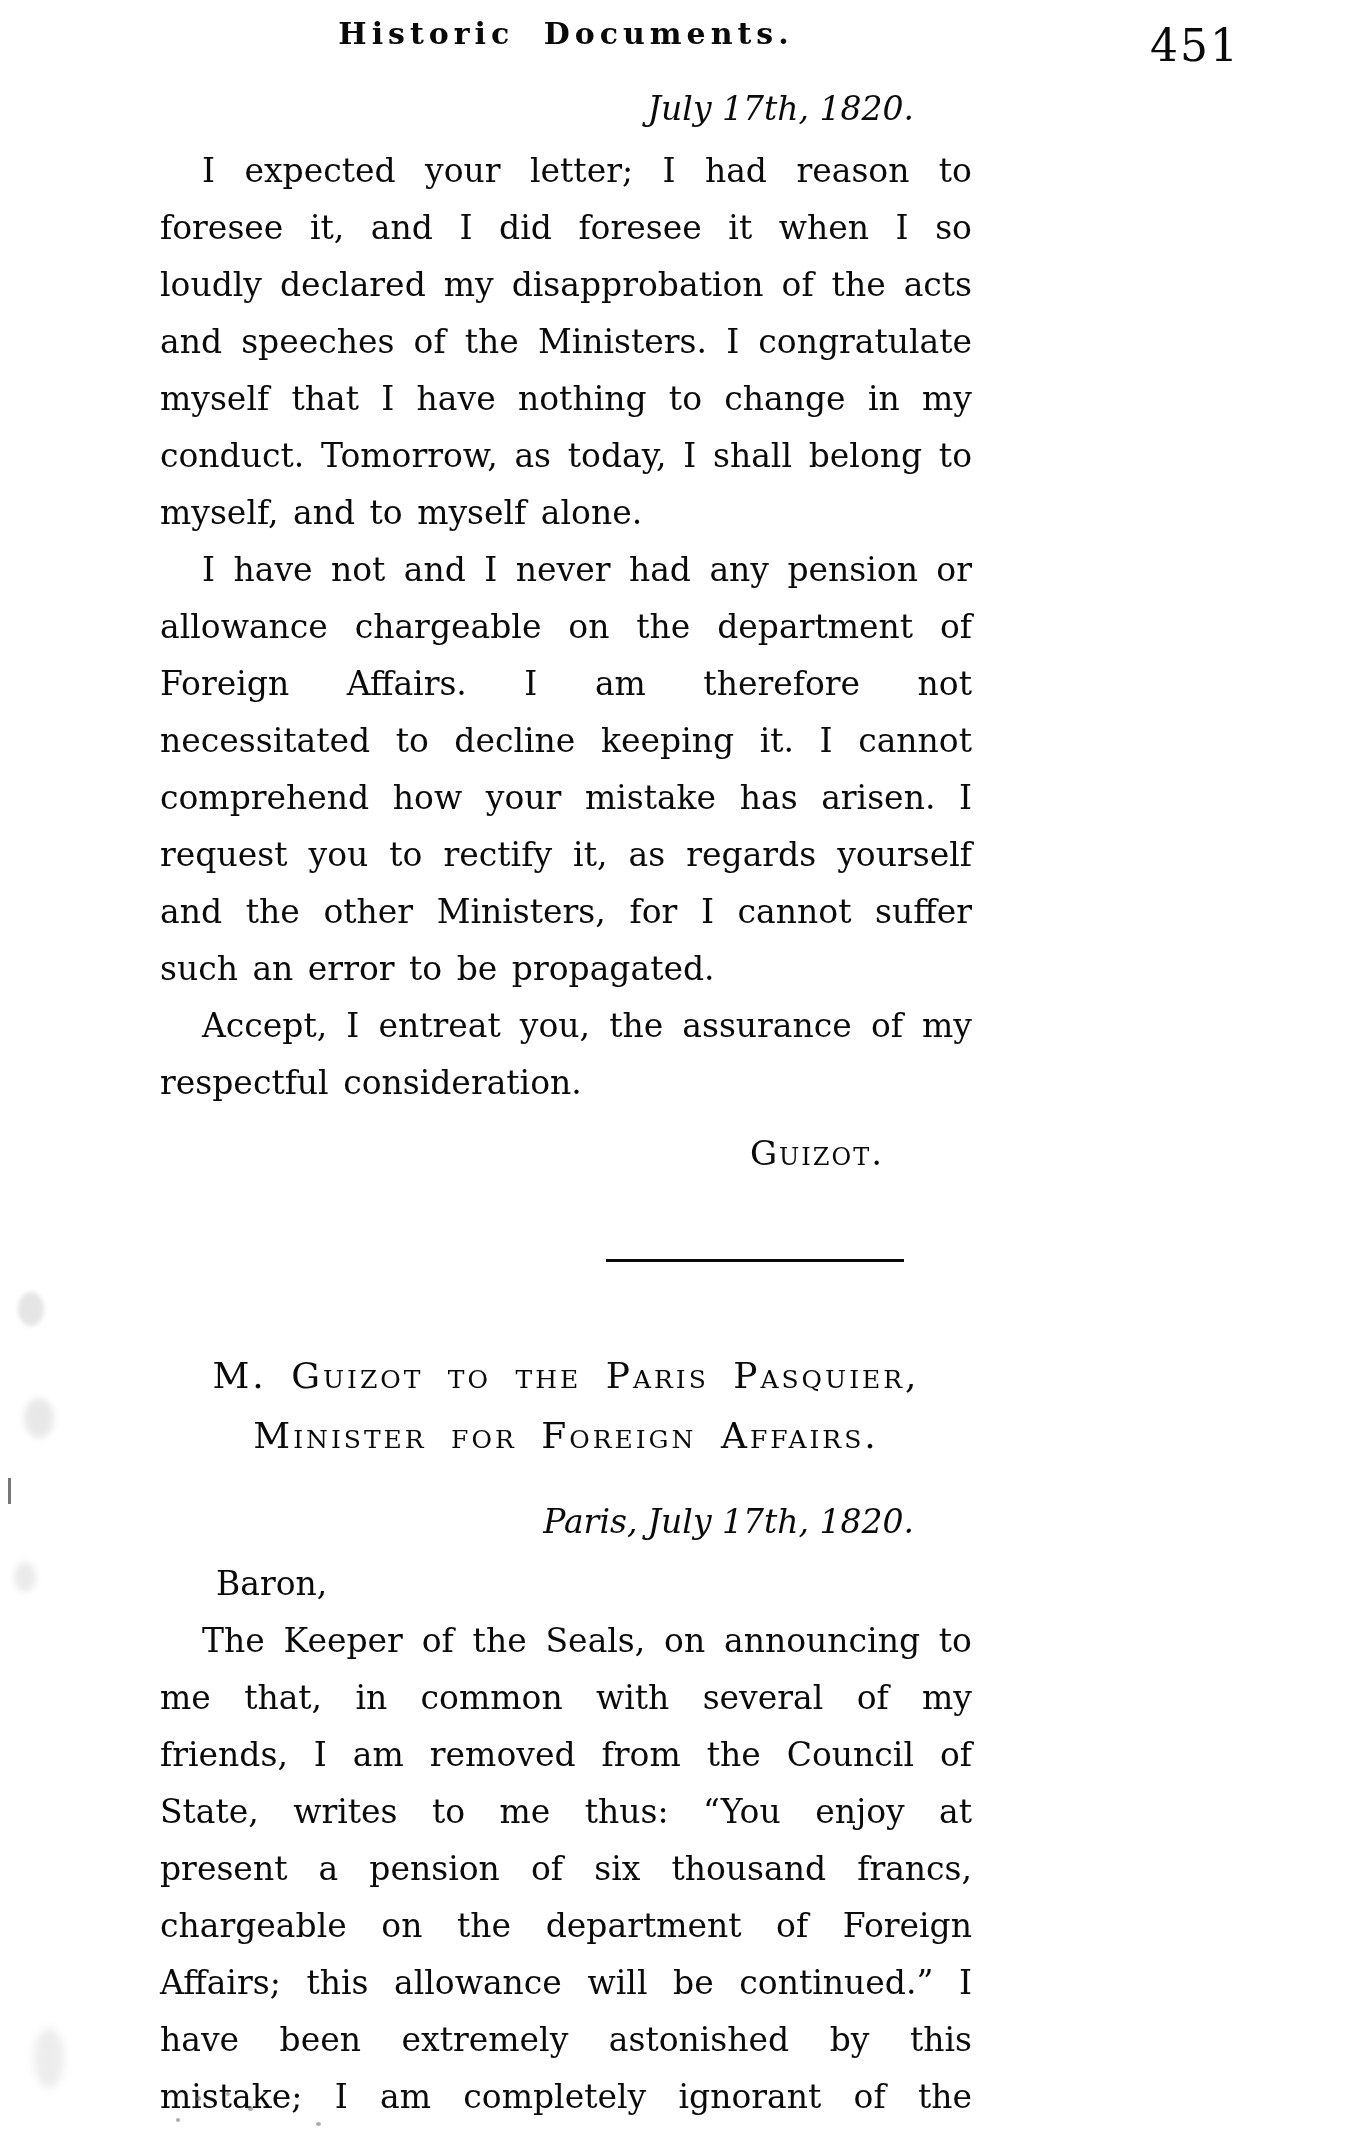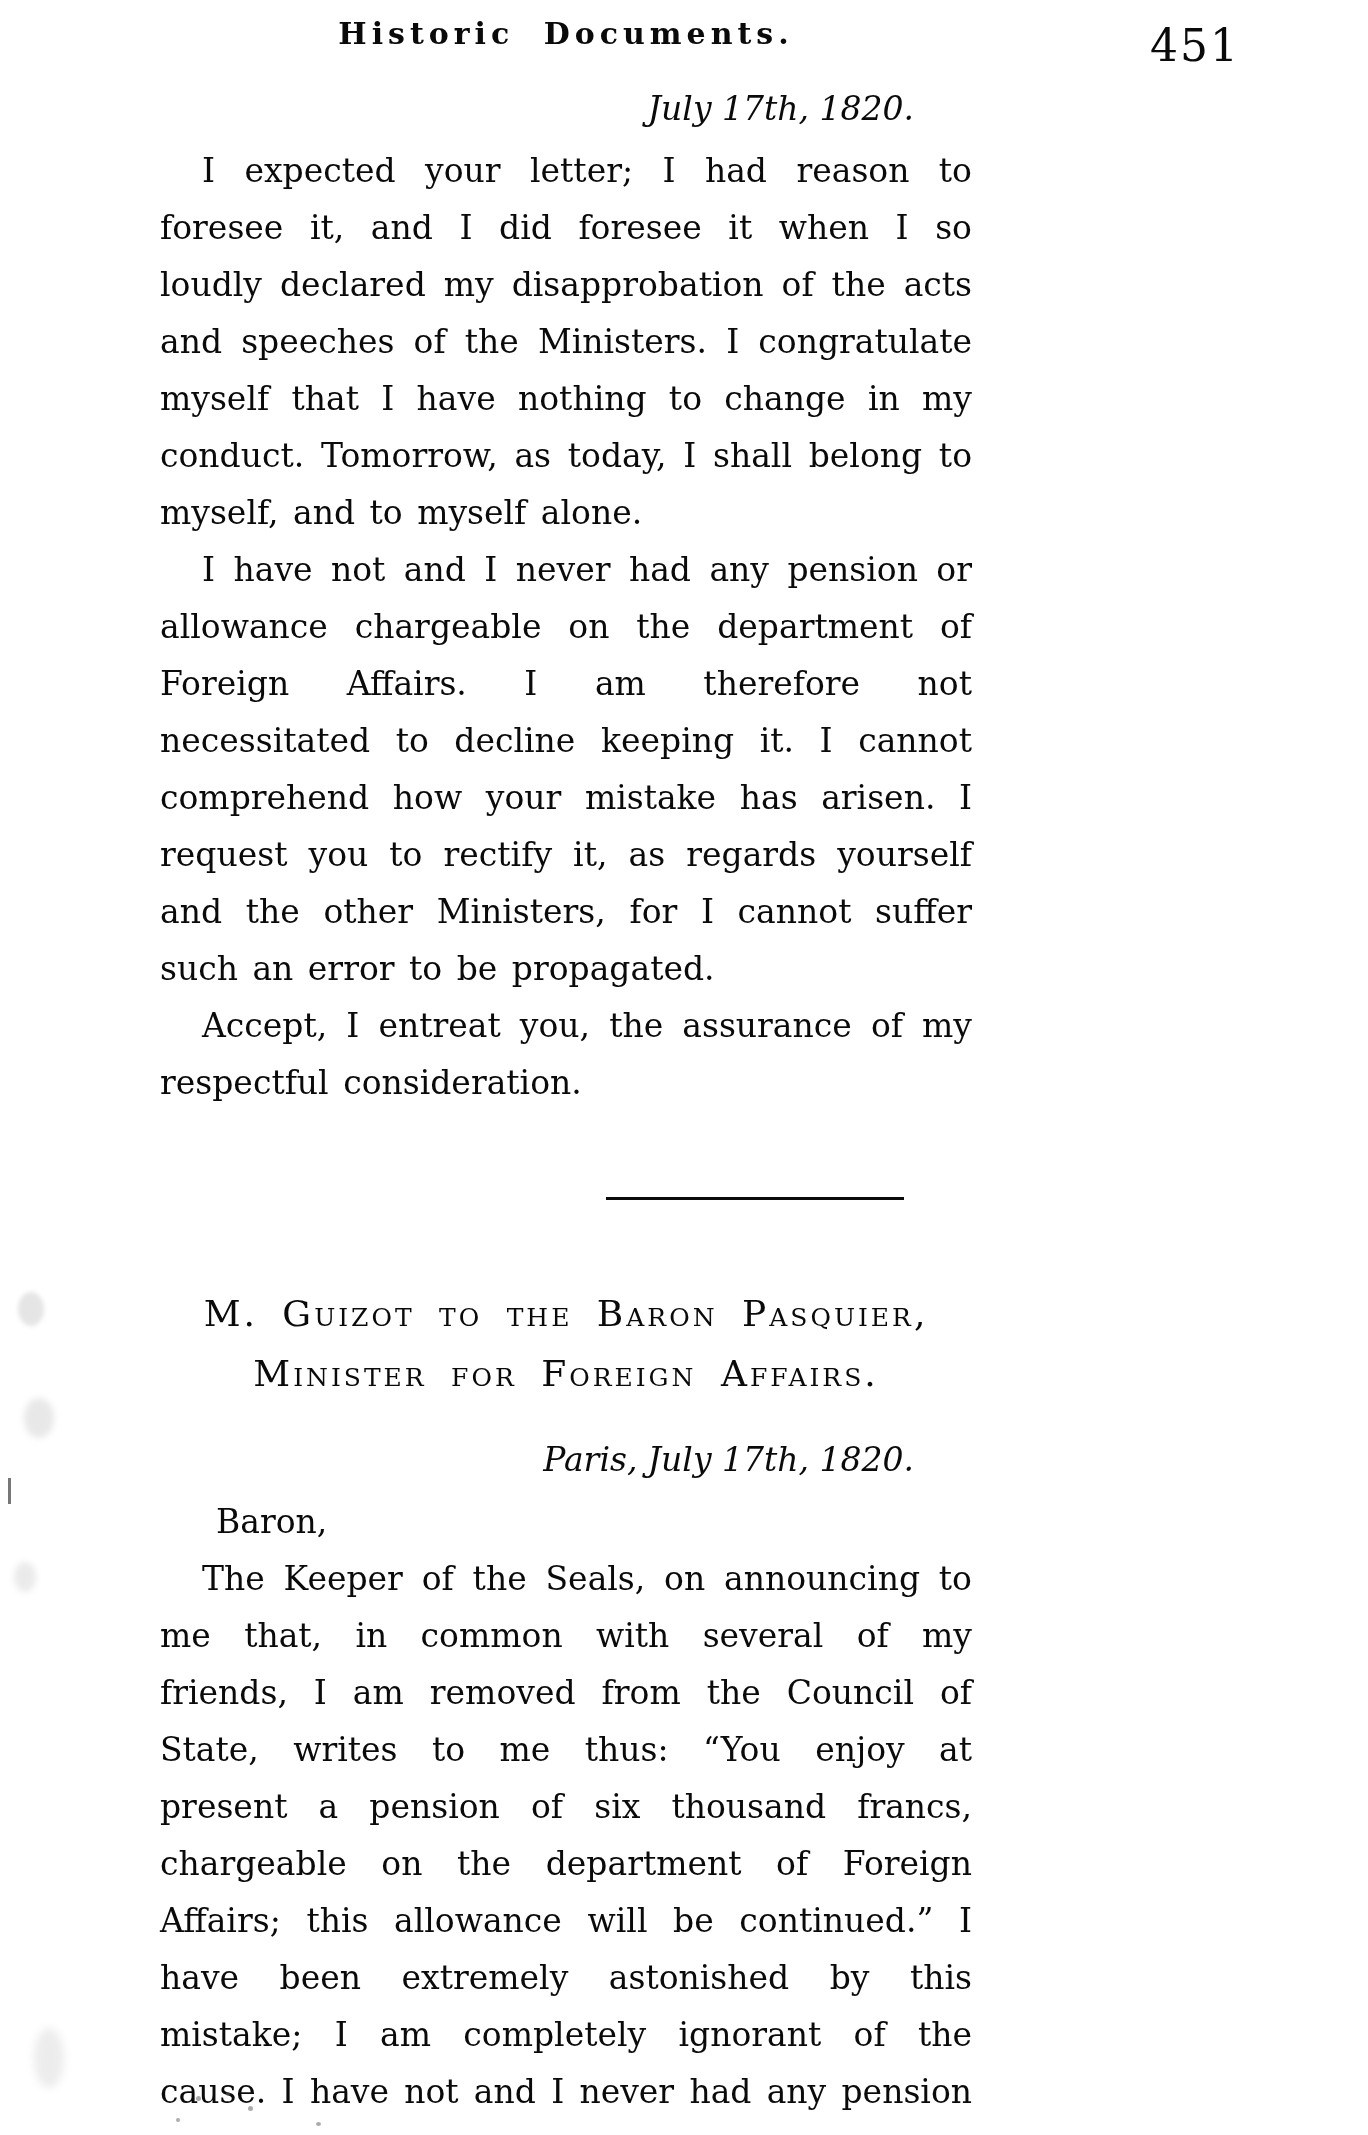--- a/index.html
+++ b/index.html
@@ -115,26 +115,27 @@
     <div>
 
       <div class="dateline dateline-1">July 17th, 1820.</div>
 
       <p class="para para-first">I expected your letter; I had reason to foresee it, and I did foresee it when I so loudly declared my disapprobation of the acts and speeches of the Ministers.  I congratulate myself that I have nothing to change in my conduct.  Tomorrow, as today, I shall belong to myself, and to myself alone.</p>
 
       <p class="para">I have not and I never had any pension or allowance chargeable on the department of Foreign Affairs.  I am therefore not necessitated to decline keeping it.  I cannot comprehend how your mistake has arisen.  I request you to rectify it, as regards yourself and the other Ministers, for I cannot suffer such an error to be propagated.</p>
 
       <p class="para">Accept, I entreat you, the assurance of my respectful consideration.</p>
 
+      <div class="signature">Guizot.</div>
     </div>
 
     <div class="divider"></div>
 
     <div>
-      <div class="letter-heading heading-2">M. Guizot to the Baron Pasquier, Minister for Foreign Affairs.</div>
+      <div class="letter-heading heading-2">M. Guizot to the Paris Pasquier, Minister for Foreign Affairs.</div>
 
       <div class="dateline dateline-2">Paris, July 17th, 1820.</div>
 
       <div class="salutation">Baron,</div>
 
       <p class="para">The Keeper of the Seals, on announcing to me that, in common with several of my friends, I am removed from the Council of State, writes to me thus: “You enjoy at present a pension of six thousand francs, chargeable on the department of Foreign Affairs; this allowance will be continued.”  I have been extremely astonished by this mistake; I am completely ignorant of the cause.  I have not and I never had any pension or allowance of any description chargeable on the</p>
     </div>
 
   </div>
 

